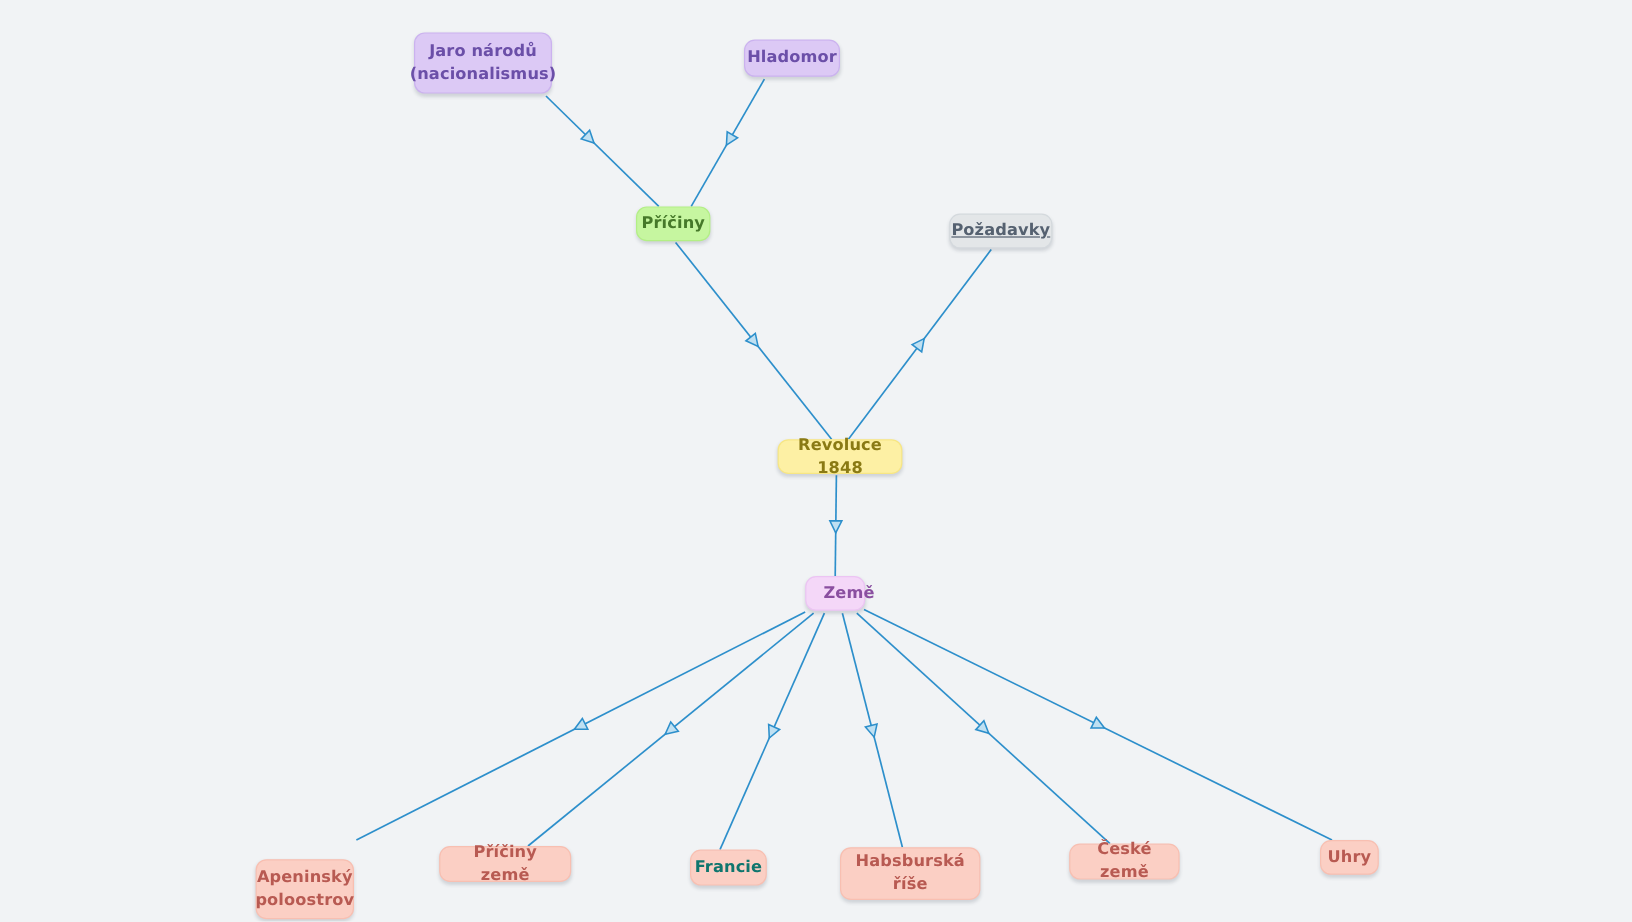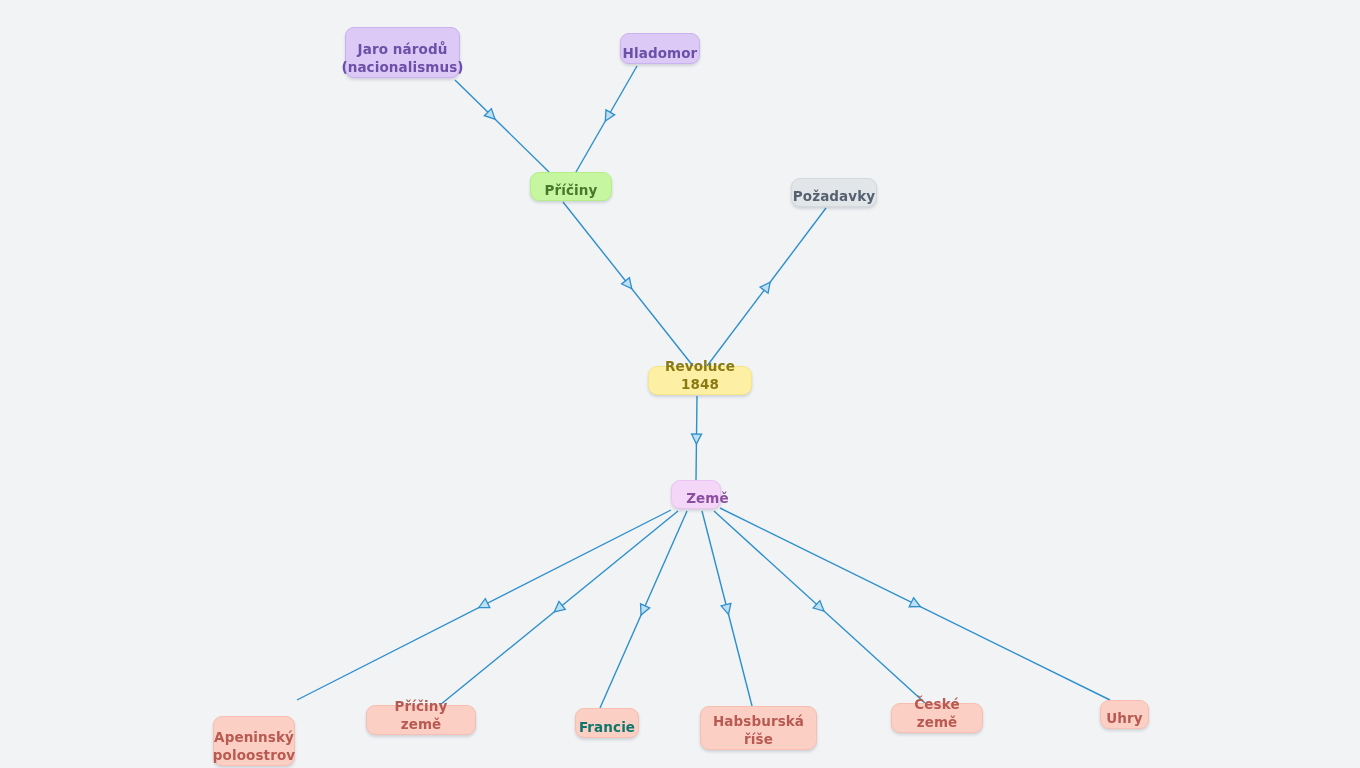--- a/index.html
+++ b/index.html
@@ -26,21 +26,21 @@
     top: 0;
     width: 1360px;
     height: 768px;
     pointer-events: none;
   }
 
   .node {
     position: absolute;
     box-sizing: border-box;
     display: flex;
-    align-items: flex-end;
+    align-items: center;
     justify-content: center;
     text-align: center;
     border-radius: 9px;
     font-weight: bold;
     font-size: 13.5px;
     line-height: 1.38;
     letter-spacing: 0.1px;
     white-space: pre-line;
     box-shadow: 0 2px 3px rgba(40, 50, 70, 0.16);
     padding: 0 11px;
@@ -56,20 +56,21 @@
   }
   .node.green {
     background: #c6f6a0;
     color: #46792a;
     border: 1px solid #b3ef85;
   }
   .node.gray {
     background: #e3e6e8;
     color: #556170;
     border: 1px solid #d4d9dd;
+    text-decoration: underline;
   }
   .node.yellow {
     background: #fdf0a4;
     color: #8a7a14;
     border: 1px solid #f7e684;
   }
   .node.pink {
     background: #f4d7f8;
     color: #8a4fa0;
     border: 1px solid #ecc4f3;
@@ -112,21 +113,21 @@
         <path d="M 6,0 L -4,-5 L -4,5 Z" fill="#bfe0f2" stroke="#2d8fcb" stroke-width="1.3" stroke-linejoin="miter" transform="translate(727,608.5) rotate(75.61860540890939)"></path>
         <path d="M 6,0 L -4,-5 L -4,5 Z" fill="#bfe0f2" stroke="#2d8fcb" stroke-width="1.3" stroke-linejoin="miter" transform="translate(819.5,607) rotate(42.300708942554785)"></path>
         <path d="M 6,0 L -4,-5 L -4,5 Z" fill="#bfe0f2" stroke="#2d8fcb" stroke-width="1.3" stroke-linejoin="miter" transform="translate(915,604) rotate(26.21137801783153)"></path>
       </g>
   </svg>
 
   <div id="node-layer">
       <div class="node purple" style="left: 345px; top: 27px; width: 115px; height: 51px; background: rgb(220, 201, 245); color: rgb(107, 79, 168);"><span>Jaro národů
 (nacionalismus)</span></div>
       <div class="node purple" style="left: 620px; top: 33px; width: 80px; height: 31px; background: rgb(220, 201, 245); color: rgb(107, 79, 168);"><span>Hladomor</span></div>
-      <div class="node green" style="left: 530px; top: 172px; width: 82px; height: 29px; background: rgb(198, 246, 160); color: rgb(70, 121, 42);"><span>Příčiny</span></div>
+      <div class="node green" style="left: 530px; top: 172px; width: 62px; height: 29px; background: rgb(198, 246, 160); color: rgb(70, 121, 42);"><span>Příčiny</span></div>
       <div class="node gray" style="left: 791px; top: 178px; width: 86px; height: 29px; background: rgb(227, 230, 232); color: rgb(85, 97, 112);"><span>Požadavky</span></div>
       <div class="node yellow" style="left: 648px; top: 366px; width: 104px; height: 29px; background: rgb(253, 240, 164); color: rgb(138, 122, 20);"><span>Revoluce 1848</span></div>
       <div class="node pink" style="left: 671px; top: 480px; width: 50px; height: 29px; background: rgb(244, 215, 248); color: rgb(138, 79, 160);"><span>Země</span></div>
       <div class="node salmon" style="left: 213px; top: 696px; width: 82px; height: 50px; background: rgb(251, 207, 196); color: rgb(184, 90, 82); margin-top: 20px;"><span>Apeninský
 poloostrov</span></div>
       <div class="node salmon" style="left: 366px; top: 705px; width: 110px; height: 30px; background: rgb(251, 207, 196); color: rgb(184, 90, 82);"><span>Příčiny země</span></div>
       <div class="node salmon" style="left: 563px; top: 708px; width: 64px; height: 30px; background: rgb(251, 207, 196); color: #0f766e; margin-left: 12px;"><span>Francie</span></div>
       <div class="node salmon" style="left: 700px; top: 706px; width: 117px; height: 44px; background: rgb(251, 207, 196); color: rgb(184, 90, 82);"><span>Habsburská říše</span></div>
       <div class="node salmon" style="left: 891px; top: 703px; width: 92px; height: 30px; background: rgb(251, 207, 196); color: rgb(184, 90, 82);"><span>České země</span></div>
       <div class="node salmon" style="left: 1100px; top: 700px; width: 49px; height: 29px; background: rgb(251, 207, 196); color: rgb(184, 90, 82);"><span>Uhry</span></div>

